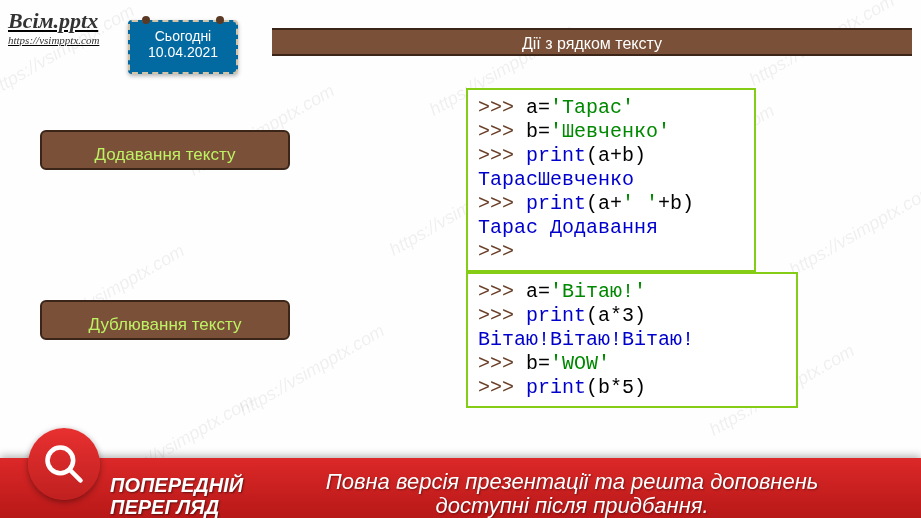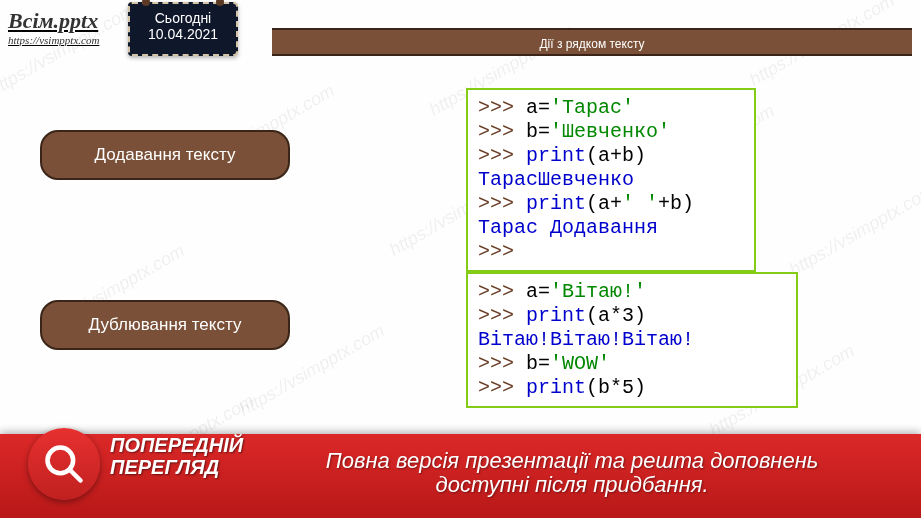--- a/index.html
+++ b/index.html
@@ -2,37 +2,37 @@
 <html><head>
 <meta charset="utf-8">
 <style>
 * { box-sizing: border-box; margin: 0; padding: 0; }
 body { width: 921px; height: 518px; font-family: Arial, sans-serif; position: relative; overflow: hidden; background: #fefefe; }
 .watermark { position: absolute; inset: 0; pointer-events: none; z-index: 1; overflow: hidden; }
 .wm-text { position: absolute; color: rgba(0,0,0,0.06); font-size: 18px; transform: rotate(-30deg); white-space: nowrap; font-style: italic; }
 .logo-area { position: absolute; top: 8px; left: 8px; z-index: 3; text-decoration: underline; }
 .logo-text { font-family: 'Times New Roman', serif; font-style: italic; font-size: 22px; font-weight: bold; color: #333; }
 .logo-url { font-family: 'Times New Roman', serif; font-style: italic; font-size: 11px; color: #333; }
-.date-tag { position: absolute; top: 2px; left: 128px; width: 110px; height: 54px; background: #0f172a; border: 2px dashed #d4c4a8; border-radius: 4px; color: #fff; text-align: center; padding: 6px 4px; font-size: 14px; z-index: 3; box-shadow: 0 2px 4px rgba(0,0,0,0.3); }
+.date-tag { position: absolute; top: 20px; left: 128px; width: 110px; height: 54px; background: #0369a1; border: 2px dashed #d4c4a8; border-radius: 4px; color: #fff; text-align: center; padding: 6px 4px; font-size: 14px; z-index: 3; box-shadow: 0 2px 4px rgba(0,0,0,0.3); }
 .date-tag::before, .date-tag::after { content: ''; position: absolute; top: -6px; width: 8px; height: 8px; background: #5a3a24; border-radius: 50%; }
 .date-tag::before { left: 12px; }
 .date-tag::after { right: 12px; }
-.title-bar { position: absolute; top: 28px; left: 272px; width: 640px; height: 28px; background: #7a5138; color: #fff; text-align: center; line-height: 28px; font-size: 12px; z-index: 2; border-top: 2px solid #3a2518; border-bottom: 2px solid #3a2518; }
-.label-box { position: absolute; width: 250px; height: 50px; background: #7a5138; border: 2px solid #3a2518; border-radius: 18px; color: #ffffff; text-align: center; line-height: 46px; font-size: 17px; z-index: 2; }
+.title-bar { position: absolute; top: 28px; left: 272px; width: 640px; height: 28px; background: #7a5138; color: #fff; text-align: center; line-height: 28px; font-size: 16px; z-index: 2; border-top: 2px solid #3a2518; border-bottom: 2px solid #3a2518; }
+.label-box { position: absolute; width: 250px; height: 40px; background: #7a5138; border: 2px solid #3a2518; border-radius: 6px; color: #bef264; text-align: center; line-height: 46px; font-size: 17px; z-index: 2; }
 .label1 { top: 130px; left: 40px; }
 .label2 { top: 300px; left: 40px; }
 .code-box { position: absolute; background: #fff; border: 2px solid #84cc16; padding: 6px 10px; font-family: 'Courier New', monospace; font-size: 20px; line-height: 24px; z-index: 2; }
 .code1 { top: 88px; left: 466px; width: 290px; }
 .code2 { top: 272px; left: 466px; width: 332px; }
 .prompt { color: #6a4028; }
 .kw { color: #0000cc; }
 .str { color: #008800; }
 .out { color: #0000cc; margin-top: 9px; }
 .op { color: #000; }
-.banner { position: absolute; bottom: 0; left: 0; width: 921px; height: 84px; background: linear-gradient(to bottom, #dc2828, #b81818); z-index: 5; display: flex; align-items: flex-start; box-shadow: 0 -2px 8px rgba(0,0,0,0.3); }
+.banner { position: absolute; bottom: 0; left: 0; width: 921px; height: 60px; background: linear-gradient(to bottom, #dc2828, #b81818); z-index: 5; display: flex; align-items: flex-end; box-shadow: 0 -2px 8px rgba(0,0,0,0.3); }
 .banner-icon-wrap { position: absolute; bottom: 18px; left: 28px; width: 72px; height: 72px; background: linear-gradient(to bottom, #e83030, #c02020); border-radius: 50%; z-index: 6; display: flex; align-items: center; justify-content: center; box-shadow: 0 2px 6px rgba(0,0,0,0.4); }
 .banner-icon-wrap svg { width: 44px; height: 44px; }
 .banner-label { margin-left: 110px; color: #fff; font-weight: bold; font-style: italic; font-size: 20px; line-height: 22px; text-shadow: 1px 1px 2px rgba(0,0,0,0.5); }
 .banner-msg { flex: 1; text-align: center; color: #fff; font-style: italic; font-size: 22px; line-height: 24px; padding-right: 20px; text-shadow: 1px 1px 2px rgba(0,0,0,0.4); margin-top: 15px; }
 </style>
 </head>
 <body>
 
 <div class="watermark">
   <span class="wm-text" style="top:40px;left:-20px">https://vsimpptx.com</span>

